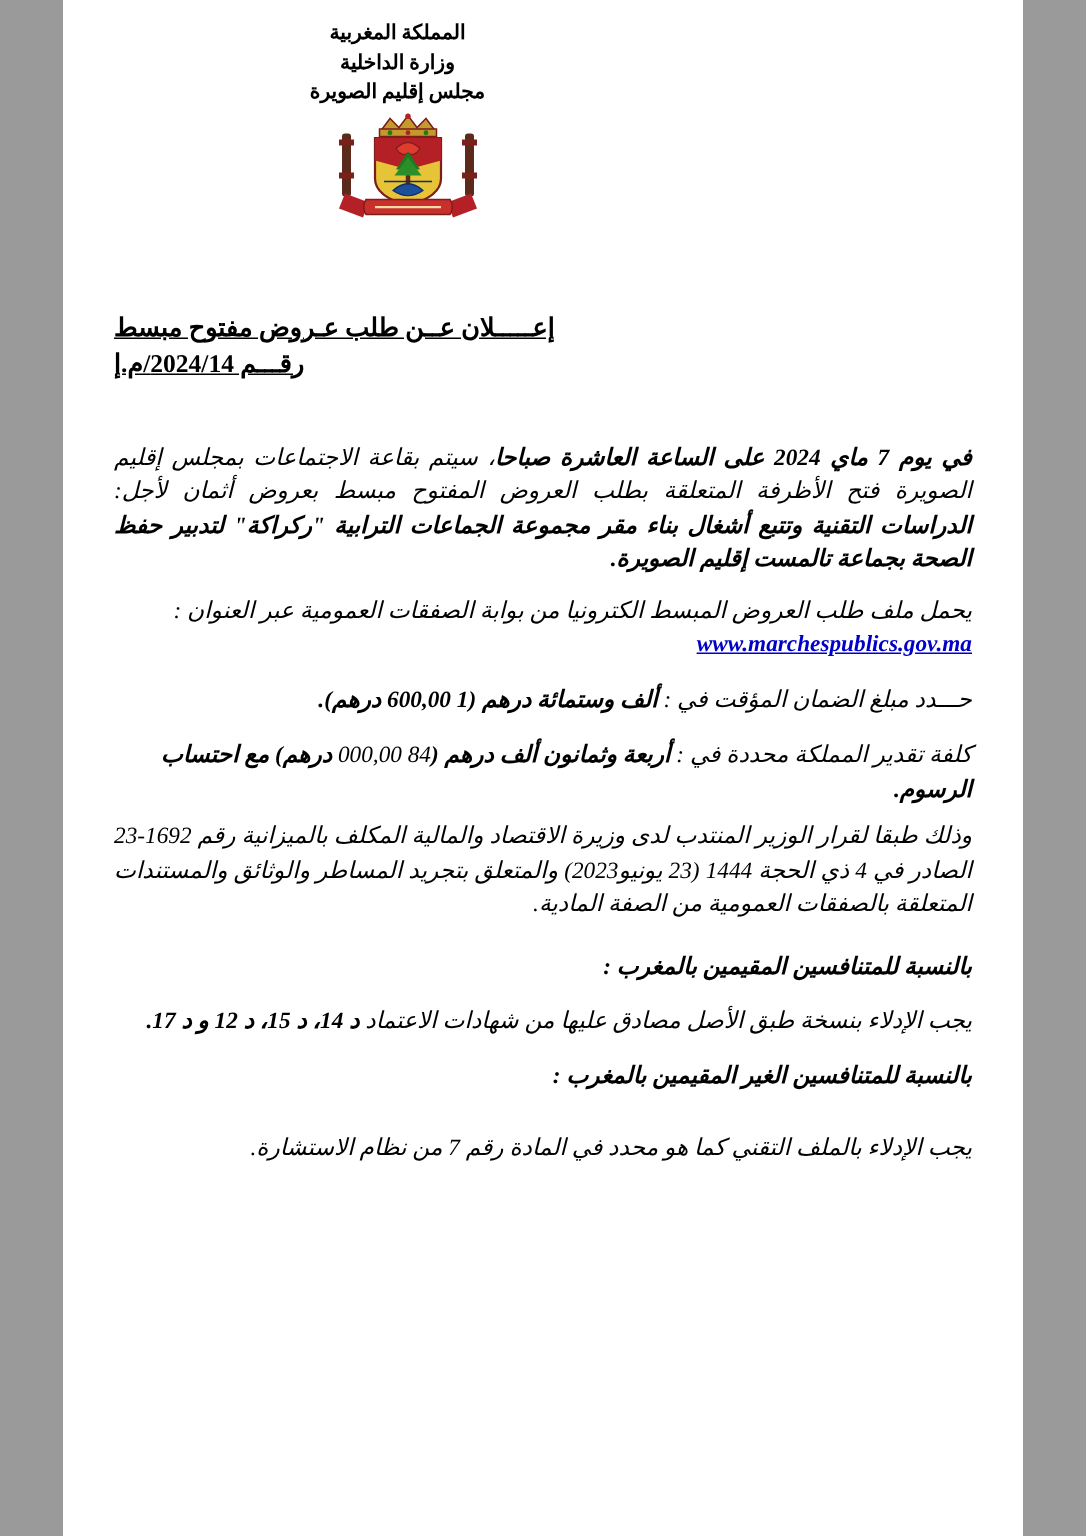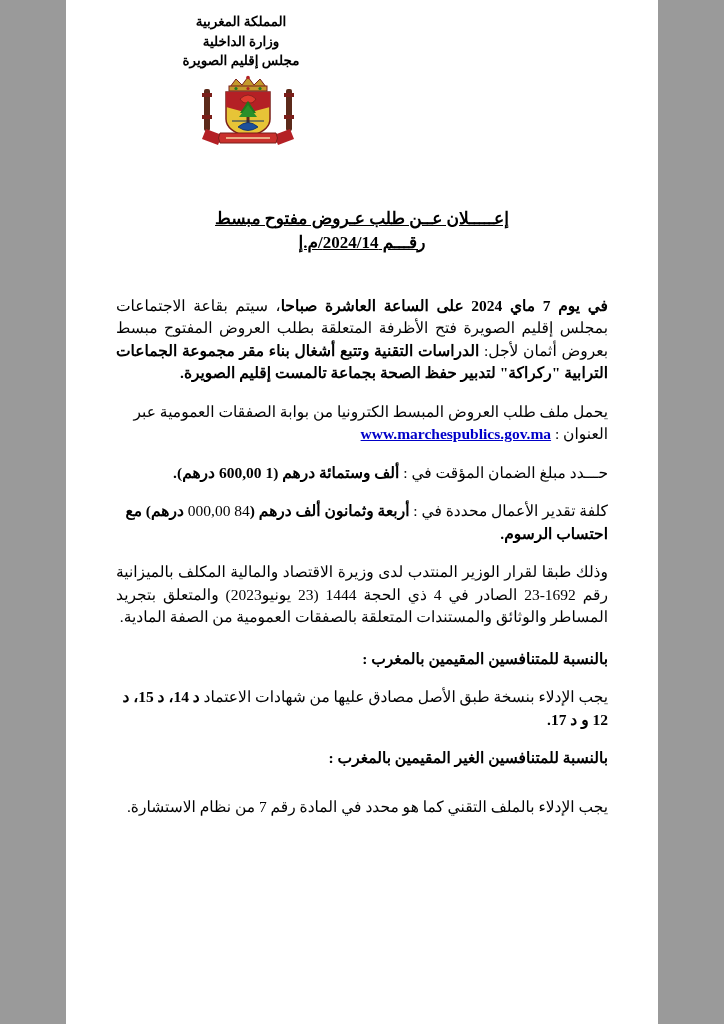--- a/index.html
+++ b/index.html
@@ -1,18 +1,18 @@
 <!DOCTYPE html>
 <html lang="ar"><head>
 <meta charset="utf-8">
 <style>
   html,body { margin:0; padding:0; background:#9a9a9a; }
   .page {
     position:relative;
-    width:592px; height:1024px;
+    width:640px; height:1024px;
     margin:0 auto;
     background:#ffffff;
     color:#000;
     font-family:"Liberation Serif","DejaVu Serif",serif;
     overflow:hidden;
     box-sizing:border-box;
     padding:12px 34px 0 34px;
     direction:rtl;
   }
   
@@ -27,29 +27,29 @@
   }
   .emblem-wrap{
     width:112px; height:72px;
     margin-right:320px;
     margin-top:4px;
   }
   .emblem-wrap svg{ display:block; width:112px; height:72px; }
   
   .title-block{
     margin-top:60px;
-    text-align:center;
+    text-align:left;
     font-weight:bold;
     font-size:17px;
     line-height:24px;
   }
   .title-block .tline{ text-decoration:underline; }
   
   .doc-body{ margin-top:40px; font-size:15.5px; line-height:22.5px; }
-  .doc-body p{ margin:16px; text-align:right; }
+  .doc-body p{ margin:0; text-align:right;font-style:italic; }
   .doc-body p.justify{ text-align:justify; text-justify:inter-word; }
   .doc-body p.heading{ font-weight:bold; }
   .b{ font-weight:bold; }
   a.link{
     font-weight:bold;
     text-decoration:underline;
     cursor:pointer;
     text-align:center;
   }
   
@@ -119,21 +119,21 @@
 
   <div class="title-block">
     <div class="tline">إعـــــلان عــن طلب عـروض مفتوح مبسط</div>
     <div class="tline">رقـــم 2024/14/م.إ</div>
   </div>
 
   <div class="doc-body">
       <p class="justify g0"><span class="b">في يوم 7 ماي 2024 على الساعة العاشرة صباحا</span><span>، سيتم بقاعة الاجتماعات بمجلس إقليم الصويرة فتح الأظرفة المتعلقة بطلب العروض المفتوح مبسط بعروض أثمان لأجل: </span><span class="b">الدراسات التقنية وتتبع أشغال بناء مقر مجموعة الجماعات الترابية "ركراكة" لتدبير حفظ الصحة بجماعة تالمست إقليم الصويرة.</span></p>
       <p class="body g12"><span>يحمل ملف طلب العروض المبسط الكترونيا من بوابة الصفقات العمومية عبر العنوان : </span><a class="b link" dir="ltr" href="#" style="color: rgb(0, 0, 200);">www.marchespublics.gov.ma</a></p>
       <p class="body g14"><span>حـــدد مبلغ الضمان المؤقت في : </span><span class="b">ألف وستمائة درهم (1 600,00 درهم).</span></p>
-      <p class="body g15"><span>كلفة تقدير الأعمال محددة في : </span><span class="b">أربعة وثمانون ألف درهم (</span><span>84 000,00</span><span class="b"> درهم) مع احتساب الرسوم.</span></p>
+      <p class="body g15"><span>كلفة تقدير المملكة محددة في : </span><span class="b">أربعة وثمانون ألف درهم (</span><span>84 000,00</span><span class="b"> درهم) مع احتساب الرسوم.</span></p>
       <p class="justify g9"><span>وذلك طبقا لقرار الوزير المنتدب لدى وزيرة الاقتصاد والمالية المكلف بالميزانية رقم 1692-23 الصادر في 4 ذي الحجة 1444 (23 يونيو2023) والمتعلق بتجريد المساطر والوثائق والمستندات المتعلقة بالصفقات العمومية من الصفة المادية.</span></p>
       <p class="heading g19"><span class="b">بالنسبة للمتنافسين المقيمين بالمغرب :</span></p>
       <p class="body g14"><span>يجب الإدلاء بنسخة طبق الأصل مصادق عليها من شهادات الاعتماد </span><span class="b">د 14، د 15، د 12 و د 17.</span></p>
       <p class="heading g14"><span class="b">بالنسبة للمتنافسين الغير المقيمين بالمغرب :</span></p>
       <p class="body g26"><span>يجب الإدلاء بالملف التقني كما هو محدد في المادة رقم 7 من نظام الاستشارة.</span></p>
     </div>
 
 </div>
 
 </body></html>

